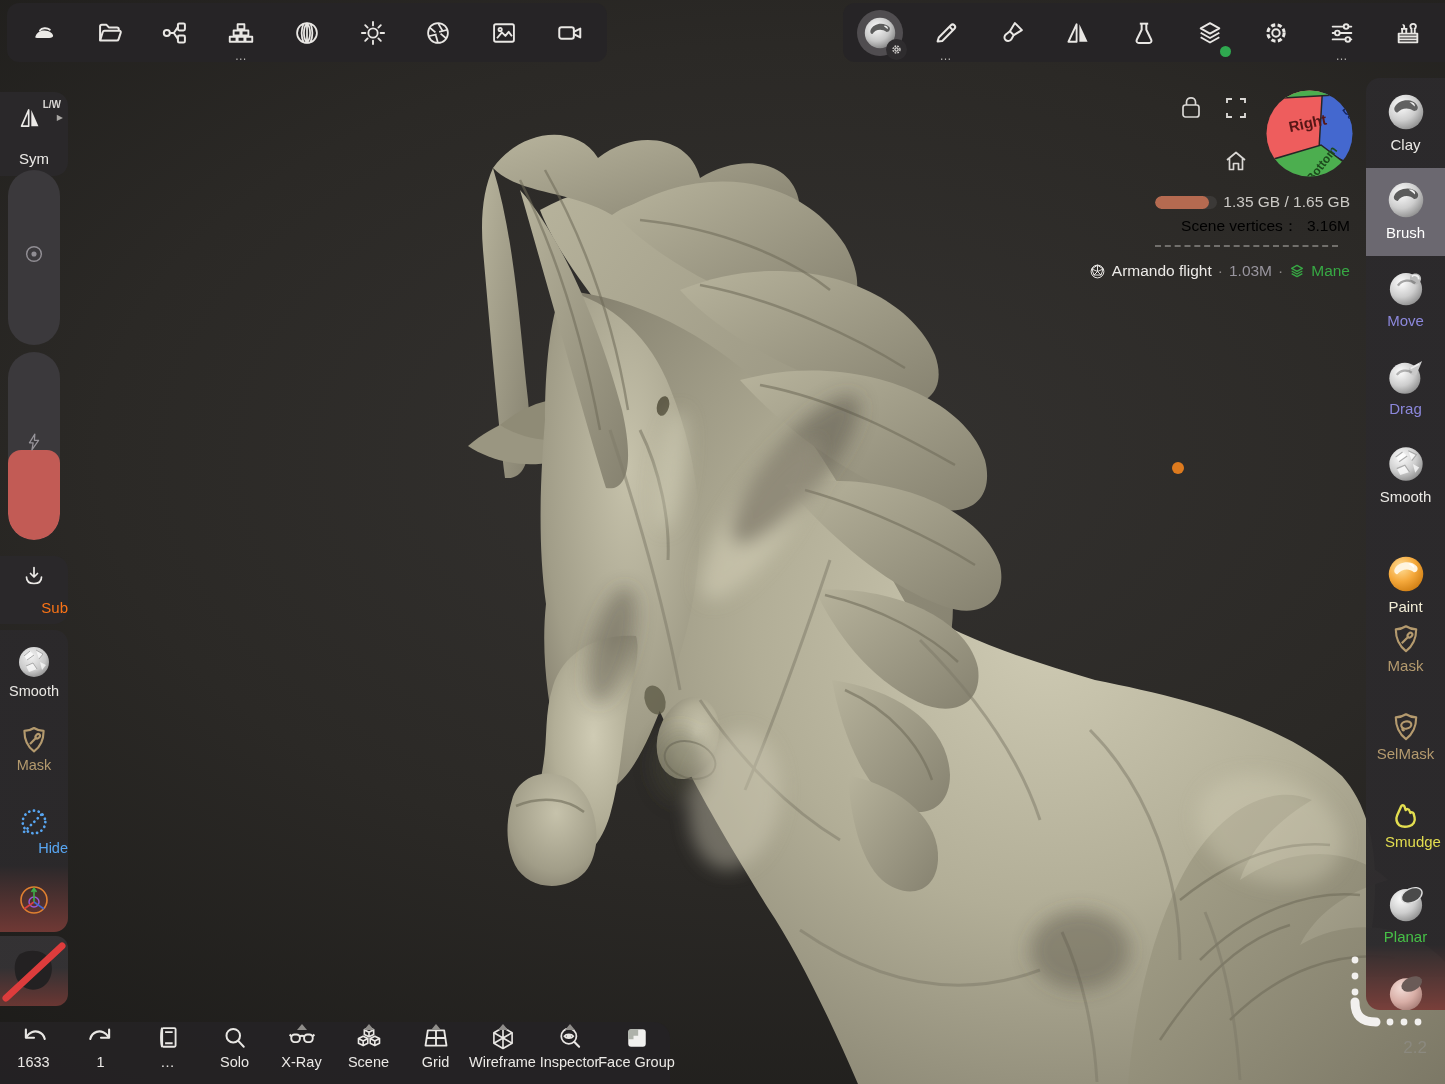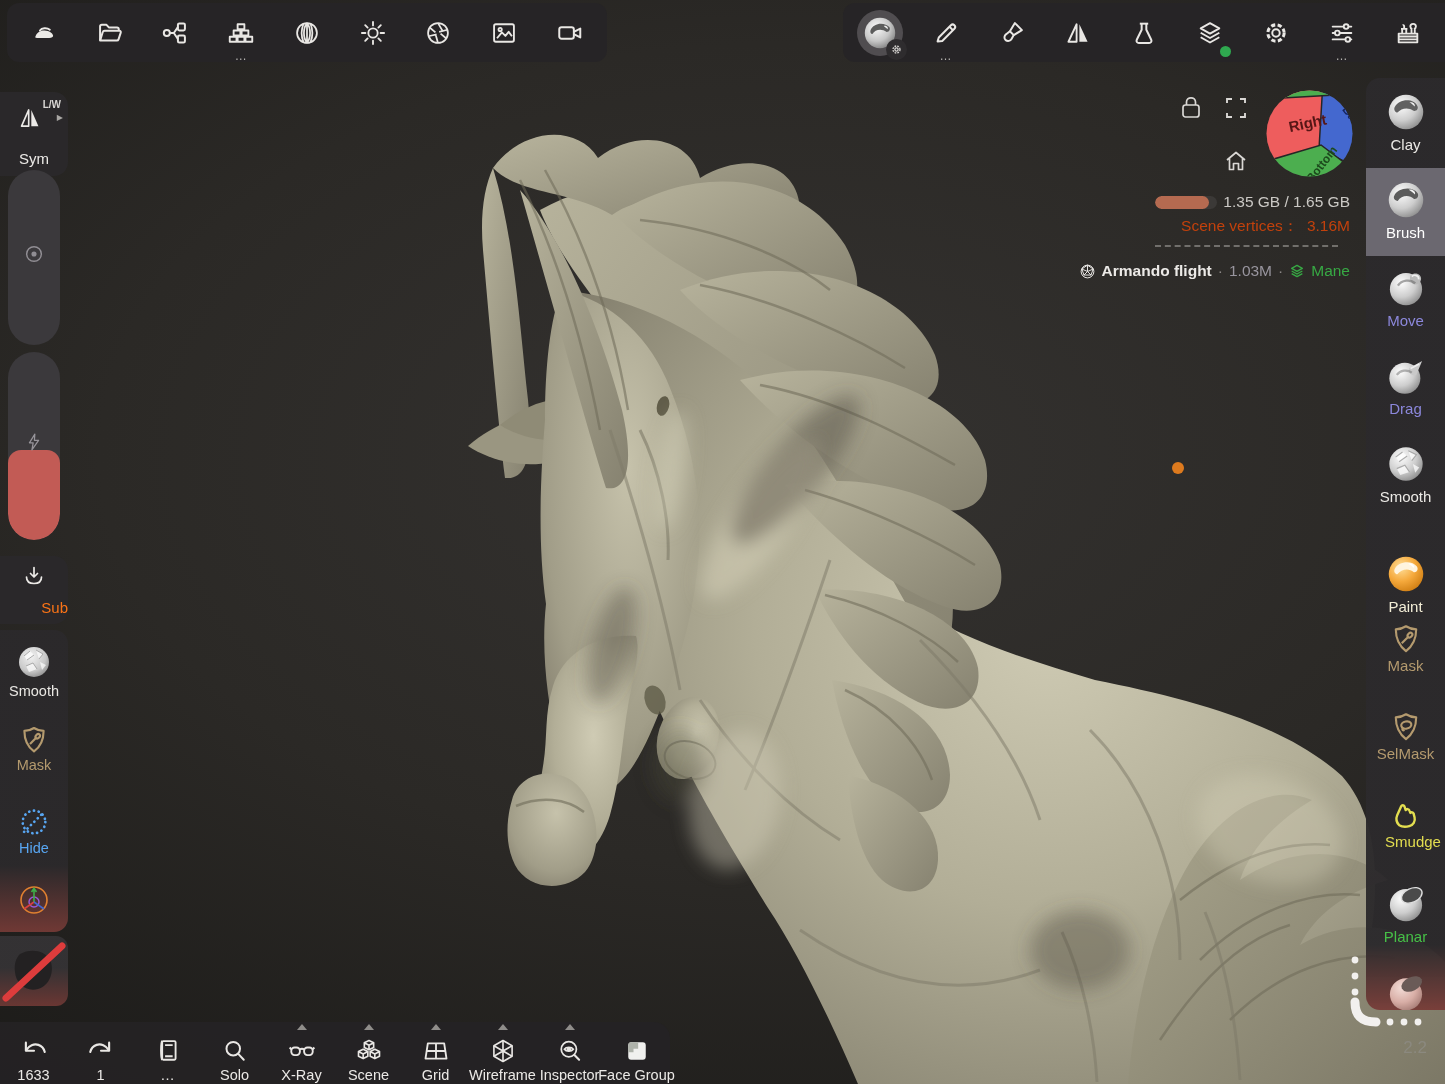--- a/index.html
+++ b/index.html
@@ -60,30 +60,30 @@
   .ricon{margin:9px auto 1px;width:46px;height:46px}
   .rlabel{font-size:15px}
   .panel-handle{left:1340px;top:946px;z-index:7}
   .version{right:18px;top:1038px;font-size:17px;color:#8b897f;z-index:4}
 
   
   .hud{z-index:4}
   .mem-bar{left:1155px;top:196px;width:62px;height:13px;background:#3b3937;border-radius:7px;overflow:hidden}
   .mem-fill{height:100%;border-radius:7px}
   .mem-text{left:1100px;top:193px;width:250px;text-align:right;font-size:15.5px;color:#cbc9c5}
-  .vert-text{left:1100px;top:216px;width:250px;text-align:right;font-size:15.5px;color:#c2410c}
+  .vert-text{left:1100px;top:216px;width:250px;text-align:right;font-size:15.5px;color:#000000}
   .dash-line{left:1155px;top:245px;width:183px;border-top:2px dashed #7e7c78;opacity:.85}
   .obj-row{left:1000px;top:262px;width:350px;display:flex;justify-content:flex-end;align-items:center;gap:6px;font-size:15.5px}
-  .obj-name{color:#eceae7;font-weight:bold}
+  .obj-name{color:#eceae7;font-weight:normal}
   .obj-dot{color:#8a8786}
   .obj-count{color:#98959e}
 
   
   .bottom-bar{z-index:6;left:0;bottom:0;width:670px;height:62px;border-radius:0 16px 0 0;background:rgba(36,34,36,.97);display:flex;align-items:stretch}
-  .bitem{width:67px;position:relative;display:flex;flex-direction:column;align-items:center;justify-content:flex-end;padding-bottom:1px;box-sizing:border-box}
+  .bitem{width:67px;position:relative;display:flex;flex-direction:column;align-items:center;justify-content:flex-end;padding-bottom:14px;box-sizing:border-box}
   .bitem .bicon{margin-bottom:2px}
   .blabel{font-size:14.5px;color:#ebe9e6;white-space:nowrap}
   .caret{position:absolute;top:2px;left:50%;transform:translateX(-50%);width:0;height:0;
     border-left:5px solid transparent;border-right:5px solid transparent;border-bottom:6px solid #8f8d8a}
 </style>
 </head>
 <body>
 
 <svg id="sculpt-canvas" class="abs" width="1445" height="1084" viewBox="0 0 1445 1084">
   <defs>
@@ -459,21 +459,21 @@
         <path d="M9,15 L13.8,10.2"></path>
         <ellipse cx="14.8" cy="9.2" rx="1.9" ry="1.4" transform="rotate(-45 14.8 9.2)"></ellipse>
       </svg>
     <div class="llabel" style="color: rgb(180, 154, 110);">Mask</div>
   </div>
   <div class="ltool" style="top:175px">
     <svg width="34" height="34" viewBox="0 0 24 24" style="margin:0 auto" stroke="#58A6F2" stroke-width="1.9" fill="none" stroke-linecap="round">
         <circle cx="12" cy="12" r="8" stroke-dasharray="0.1 3.3"></circle>
         <path d="M5,19 L19,5" stroke-dasharray="0.1 3.3"></path>
       </svg>
-    <div class="llabel" style="color: rgb(88, 166, 242);">Hide</div>
+    <div class="llabel" style="color: rgb(88, 166, 242); text-align: right;">Hide</div>
   </div>
   <div class="gizmo-wrap">
     <svg width="34" height="34" viewBox="0 0 34 34">
       <circle cx="17" cy="17" r="13" stroke="#e08030" stroke-width="1.6" fill="none"></circle>
       <circle cx="17" cy="19" r="5" stroke="#9a5ad8" stroke-width="1.4" fill="none"></circle>
       <path d="M17,19 V6 M14.5,9 L17,5.5 L19.5,9" stroke="#3fae4a" stroke-width="1.6" fill="none"></path>
       <path d="M17,19 L7,26" stroke="#d84040" stroke-width="1.6"></path>
       <path d="M17,19 L27,26" stroke="#4468cf" stroke-width="1.6"></path>
     </svg>
   </div>

